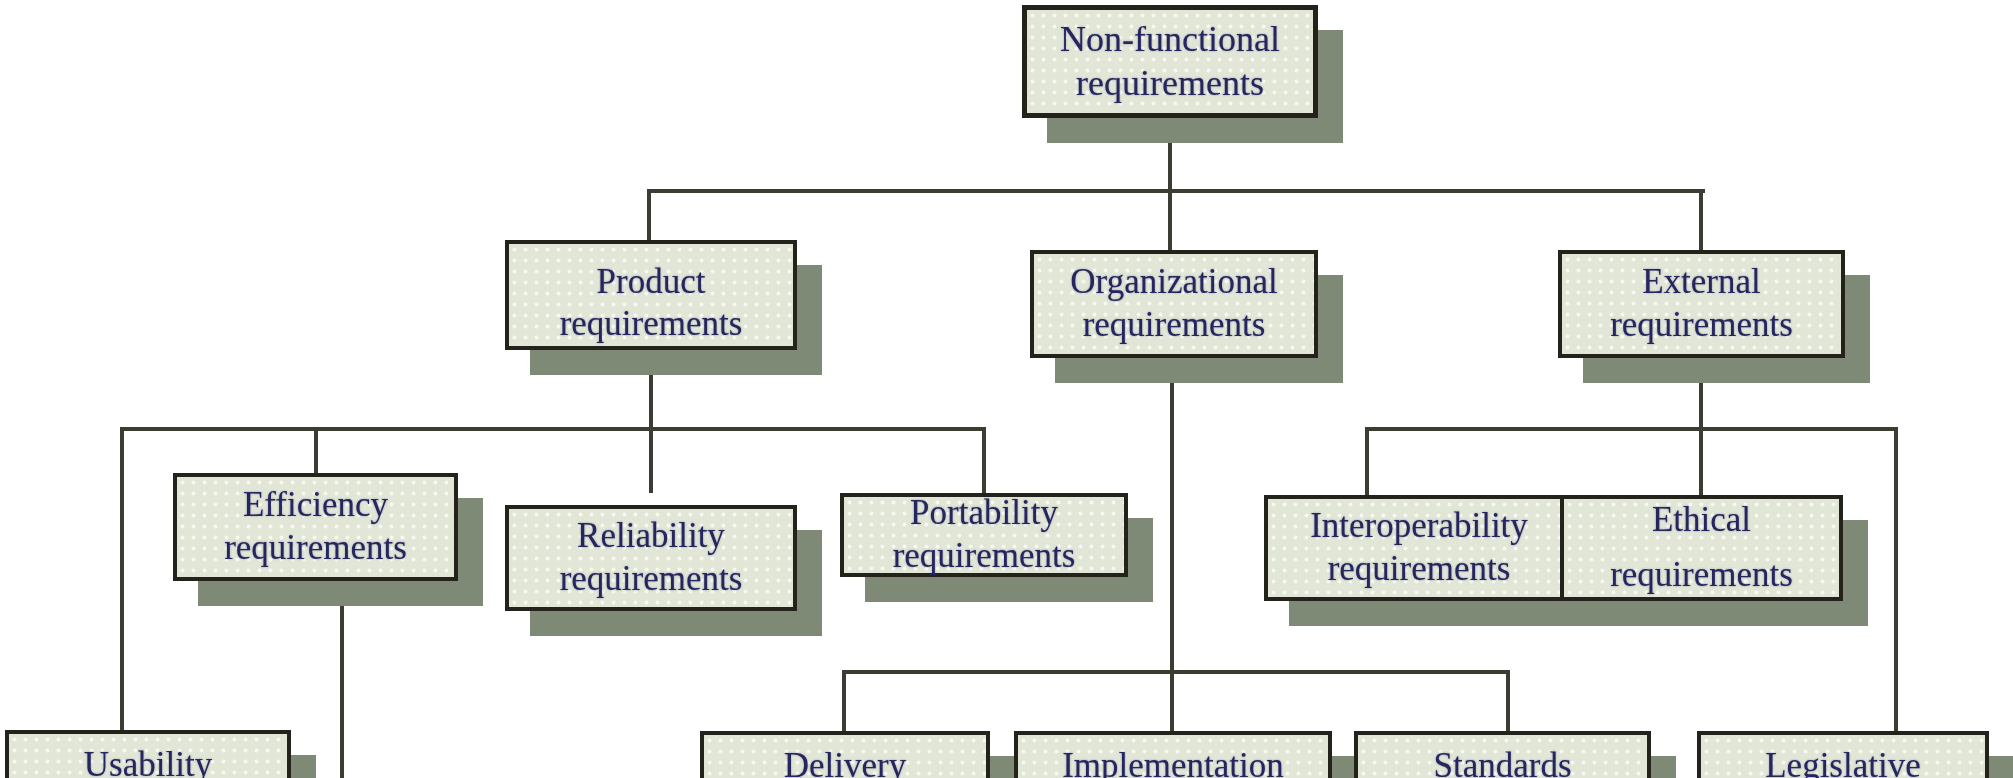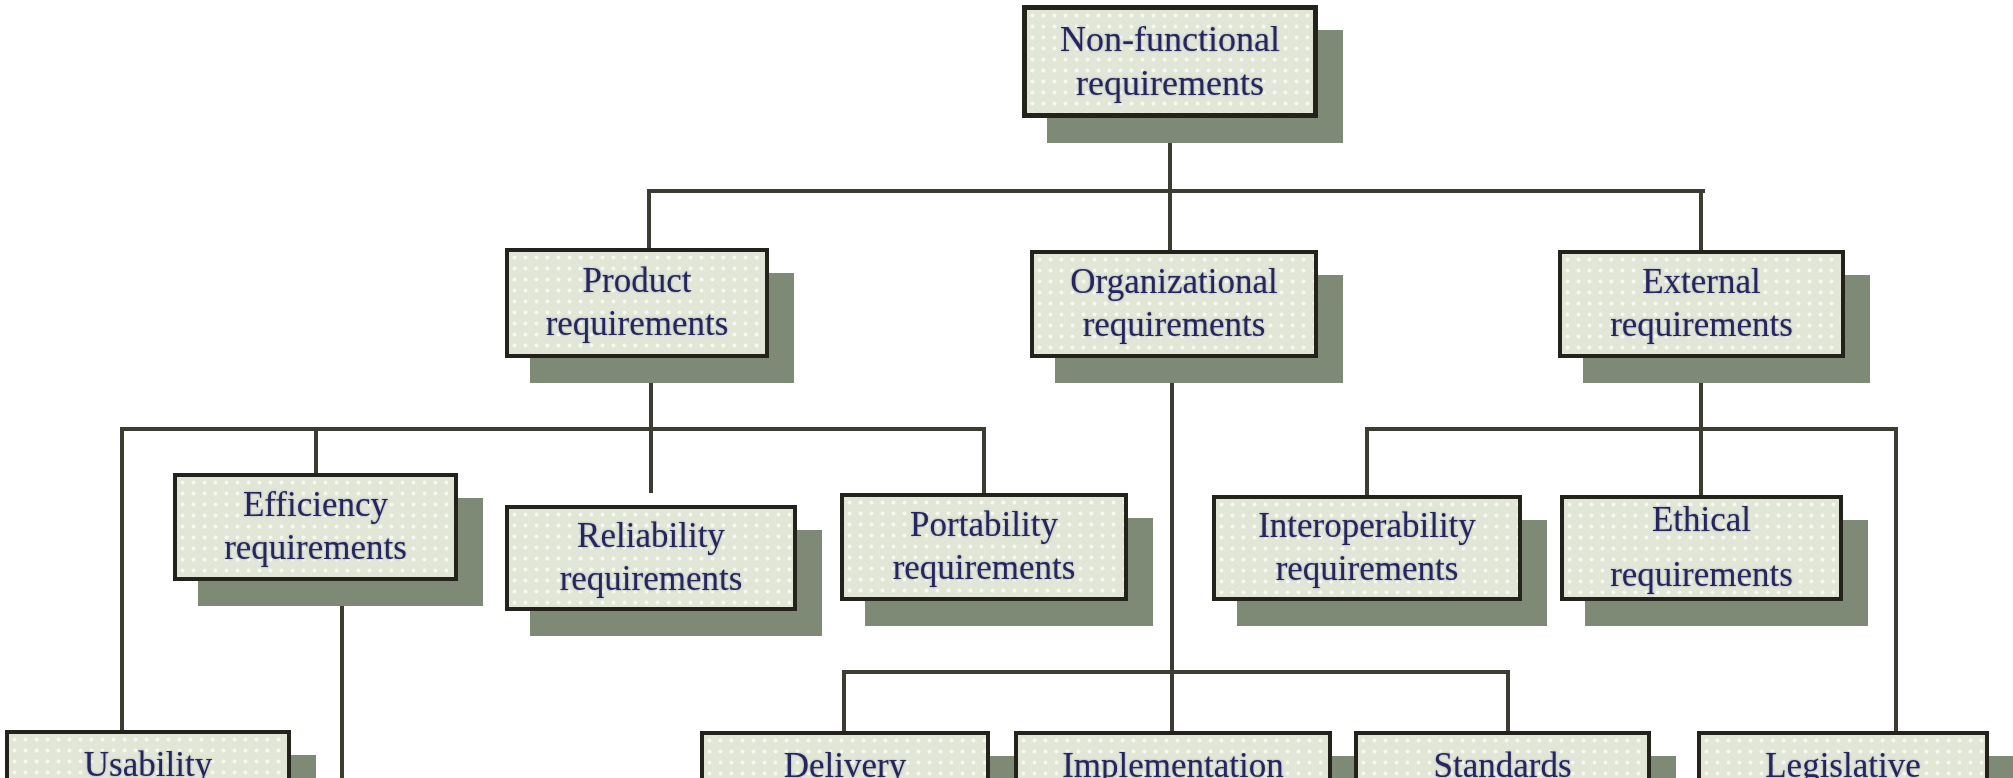--- a/index.html
+++ b/index.html
@@ -58,21 +58,21 @@
   <div class="h-line" style="left:1365px;top:427px;width:533px;"></div>
   <div class="v-line" style="left:1365px;top:427px;height:68px;"></div>
   <div class="v-line" style="left:1699px;top:357px;height:138px;"></div>
   <div class="v-line" style="left:1894px;top:427px;height:304px;"></div>
 
   <div class="node top-node" style="left:1022px;top:5px;width:296px;height:113px;">
     <span class="l">Non-functional</span>
     <span class="l">requirements</span>
   </div>
 
-  <div class="node" style="left:505px;top:248px;width:264px;height:110px;">
+  <div class="node" style="left:505px;top:240px;width:292px;height:110px;justify-content:flex-end;">
     <span class="l">Product</span>
     <span class="l">requirements</span>
   </div>
 
   <div class="node" style="left:1030px;top:250px;width:288px;height:108px;">
     <span class="l">Organizational</span>
     <span class="l">requirements</span>
   </div>
 
   <div class="node" style="left:1558px;top:250px;width:287px;height:108px;text-align:center;">
@@ -83,26 +83,26 @@
   <div class="node" style="left:173px;top:473px;width:285px;height:108px;">
     <span class="l">Efficiency</span>
     <span class="l">requirements</span>
   </div>
 
   <div class="node" style="left:505px;top:493px;width:292px;height:106px;margin-top:12px;">
     <span class="l">Reliability</span>
     <span class="l">requirements</span>
   </div>
 
-  <div class="node" style="left:840px;top:493px;width:288px;height:108px;">
+  <div class="node" style="left:840px;top:493px;width:288px;height:84px;">
     <span class="l">Portability</span>
     <span class="l">requirements</span>
   </div>
 
-  <div class="node" style="left:1212px;top:495px;width:310px;height:106px;">
+  <div class="node" style="left:1264px;top:495px;width:310px;height:106px;">
     <span class="l">Interoperability</span>
     <span class="l">requirements</span>
   </div>
 
   <div class="node" style="left:1560px;top:495px;width:283px;height:106px;gap:12px;">
     <span class="l">Ethical</span>
     <span class="l">requirements</span>
   </div>
 
   <div class="node stub-node" style="left:5px;top:730px;width:286px;height:120px;">

